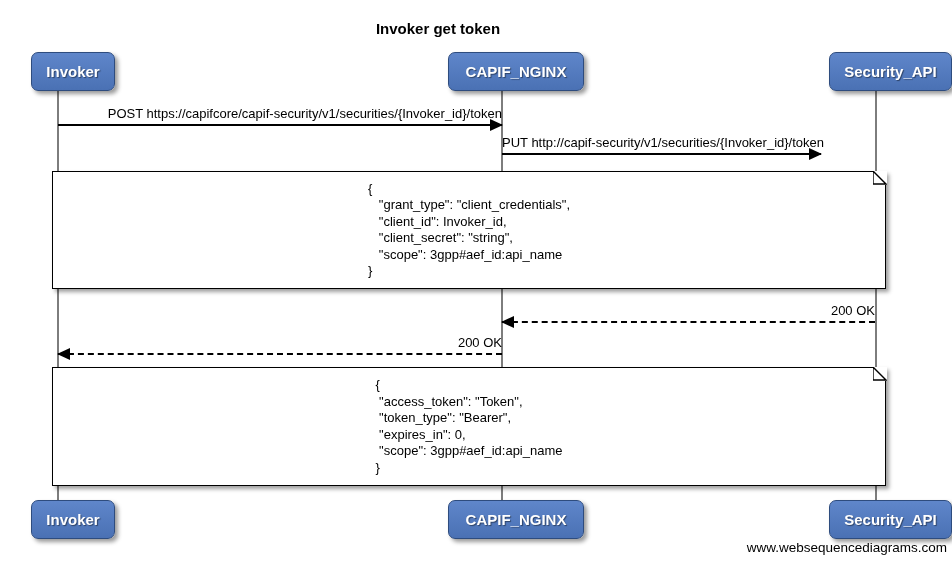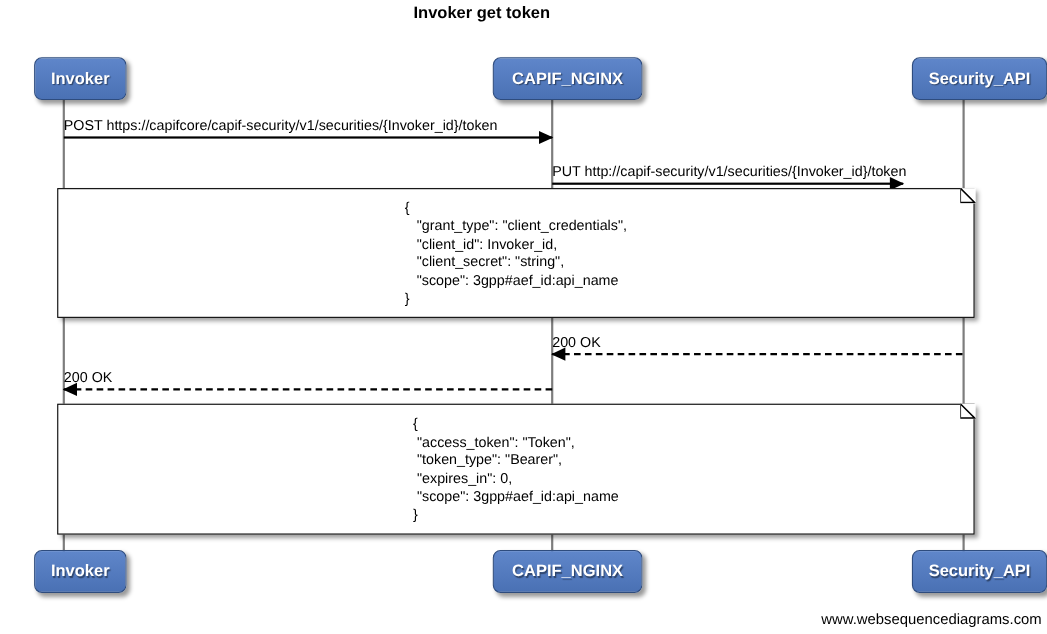--- a/index.html
+++ b/index.html
@@ -2,40 +2,40 @@
 <html><head>
 <meta charset="utf-8">
 <style>
   html,body { margin:0; padding:0; background:#ffffff; }
   #canvas {
     position:relative; width:952px; height:576px; margin:0 auto;
     background:#ffffff; overflow:hidden;
     font-family:"Liberation Sans","DejaVu Sans",sans-serif; color:#000;
   }
   .title {
-    position:absolute; top:3px; left:0; width:876px;
+    position:absolute; top:20px; left:0; width:876px;
     text-align:center; font-size:15px; font-weight:bold;
   }
   .lifeline {
     position:absolute; width:2px; top:72px; height:446px;
     background:#7d7d7d; z-index:1;
   }
   .actor {
     position:absolute; height:37px; z-index:6;
     display:flex; align-items:center; justify-content:center;
     background:linear-gradient(to bottom,#5f86ca 0%,#4a71b4 100%);
     border:1px solid #2e4c7e; border-radius:7px;
     box-shadow:3px 3px 4px rgba(0,0,0,0.40);
     color:#ffffff; font-size:15px; font-weight:bold;
     text-shadow:1px 1px 1px rgba(0,0,0,0.45);
     margin-left:14px;
   }
   .message { position:absolute; z-index:2; }
   .msg-label {
-    height:17px; line-height:17px; text-align:left;
+    height:17px; line-height:17px; text-align:right;
     font-size:13px; white-space:nowrap; margin-bottom:2px;
   }
   .msg-line { position:relative; height:0; }
   .msg-line.solid  { border-top:2px solid #000; }
   .msg-line.dashed { border-top:2px dashed #000; }
   .arrow-right {
     position:absolute; right:-1px; top:-7px; width:0; height:0;
     border-left:13px solid #000;
     border-top:6px solid transparent; border-bottom:6px solid transparent;
   }
@@ -49,21 +49,21 @@
     border:1.5px solid #000;
     box-shadow:3px 3px 4px rgba(0,0,0,0.38);
     display:flex; align-items:center; justify-content:center;
   }
   .note-text {
     margin:0; font-family:inherit; font-size:13px; line-height:16.5px;
     white-space:pre; text-align:left;
   }
   .note-fold { position:absolute; top:-1.5px; right:-1.5px; background:#ffffff; }
   .footer {
-    position:absolute; top:555px; right:5px;
+    position:absolute; top:540px; right:5px;
     font-size:13.5px; white-space:nowrap;
   }
 </style>
 </head>
 <body>
 
 <div id="canvas">
 
   <div class="title">Invoker get token</div>
 
@@ -75,21 +75,21 @@
   <div class="actor" style="left:434px; top:52px; width:134px">CAPIF_NGINX</div>
   <div class="actor" style="left:815px; top:52px; width:121px">Security_API</div>
 
   <div class="message" style="left:58px; top:105px; width:444px">
     <div class="msg-label">POST https://capifcore/capif-security/v1/securities/{Invoker_id}/token</div>
     <div class="msg-line solid">
       <span class="arrow-right"></span>
     </div>
   </div>
 
-  <div class="message" style="left:502px; top:147px; width:319px">
+  <div class="message" style="left:502px; top:134px; width:319px">
     <div class="msg-label">PUT http://capif-security/v1/securities/{Invoker_id}/token</div>
     <div class="msg-line solid">
       <span class="arrow-right"></span>
     </div>
   </div>
 
   <div class="note" style="left:52px; top:171px; width:832px; height:116px">
     <pre class="note-text">{
    "grant_type": "client_credentials",
    "client_id": Invoker_id,

